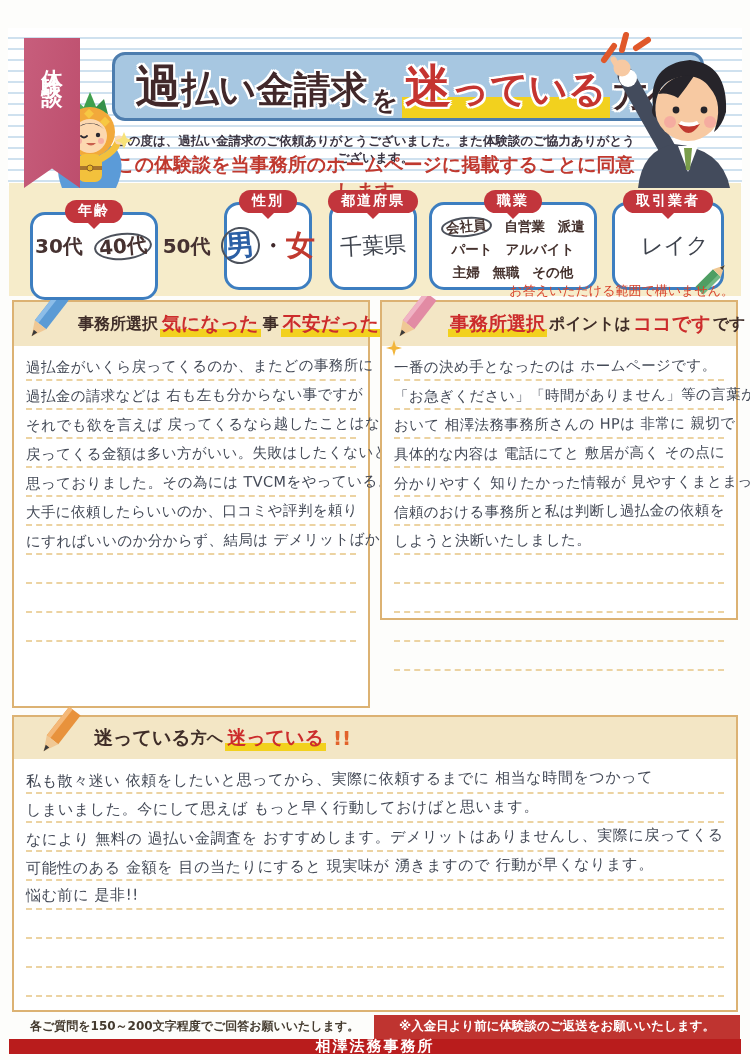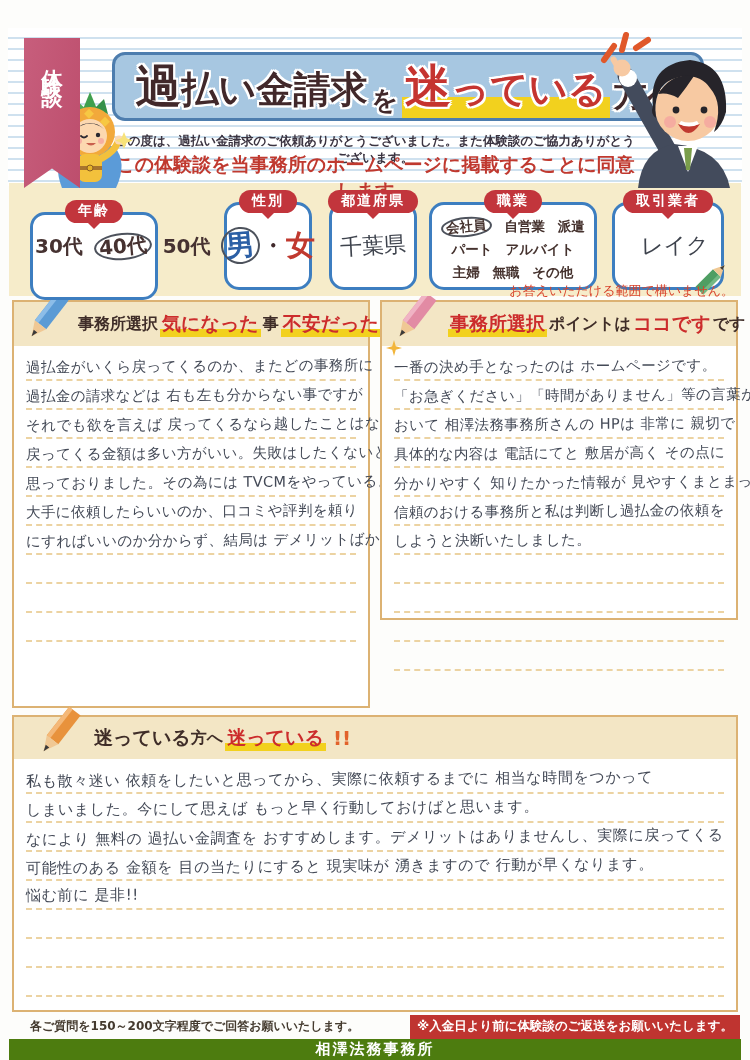--- a/index.html
+++ b/index.html
@@ -127,25 +127,25 @@
     transform:rotate(-0.4deg); letter-spacing:0.4px;
   }
   .qbox-msg .hw { font-size:15px; letter-spacing:0.6px; }
 
   
   .foot-instruction {
     position:absolute; left:30px; top:1018px; font-size:12px; font-weight:bold; color:#443a2e;
   }
   .foot-reminder {
     position:absolute; right:10px; top:1015px; background:#bf3430; color:#fff;
-    font-size:12.5px; font-weight:bold; padding:3px 7px 4px;
+    font-size:12.5px; font-weight:bold; padding:3px 25px 4px;
   }
   .foot-bar {
-    position:absolute; left:9px; top:1039px; width:732px; height:21px;
-    background:#4d7c0f; display:flex; align-items:center; justify-content:center;
+    position:absolute; left:9px; top:1039px; width:732px; height:15px;
+    background:#b91c1c; display:flex; align-items:center; justify-content:center;
   }
   .foot-bar span { color:#fff; font-weight:bold; font-size:15px; letter-spacing:2px; }
 </style>
 </head>
 <body>
 
 <div class="page">
 
   <div class="lined-bg"></div>
 

